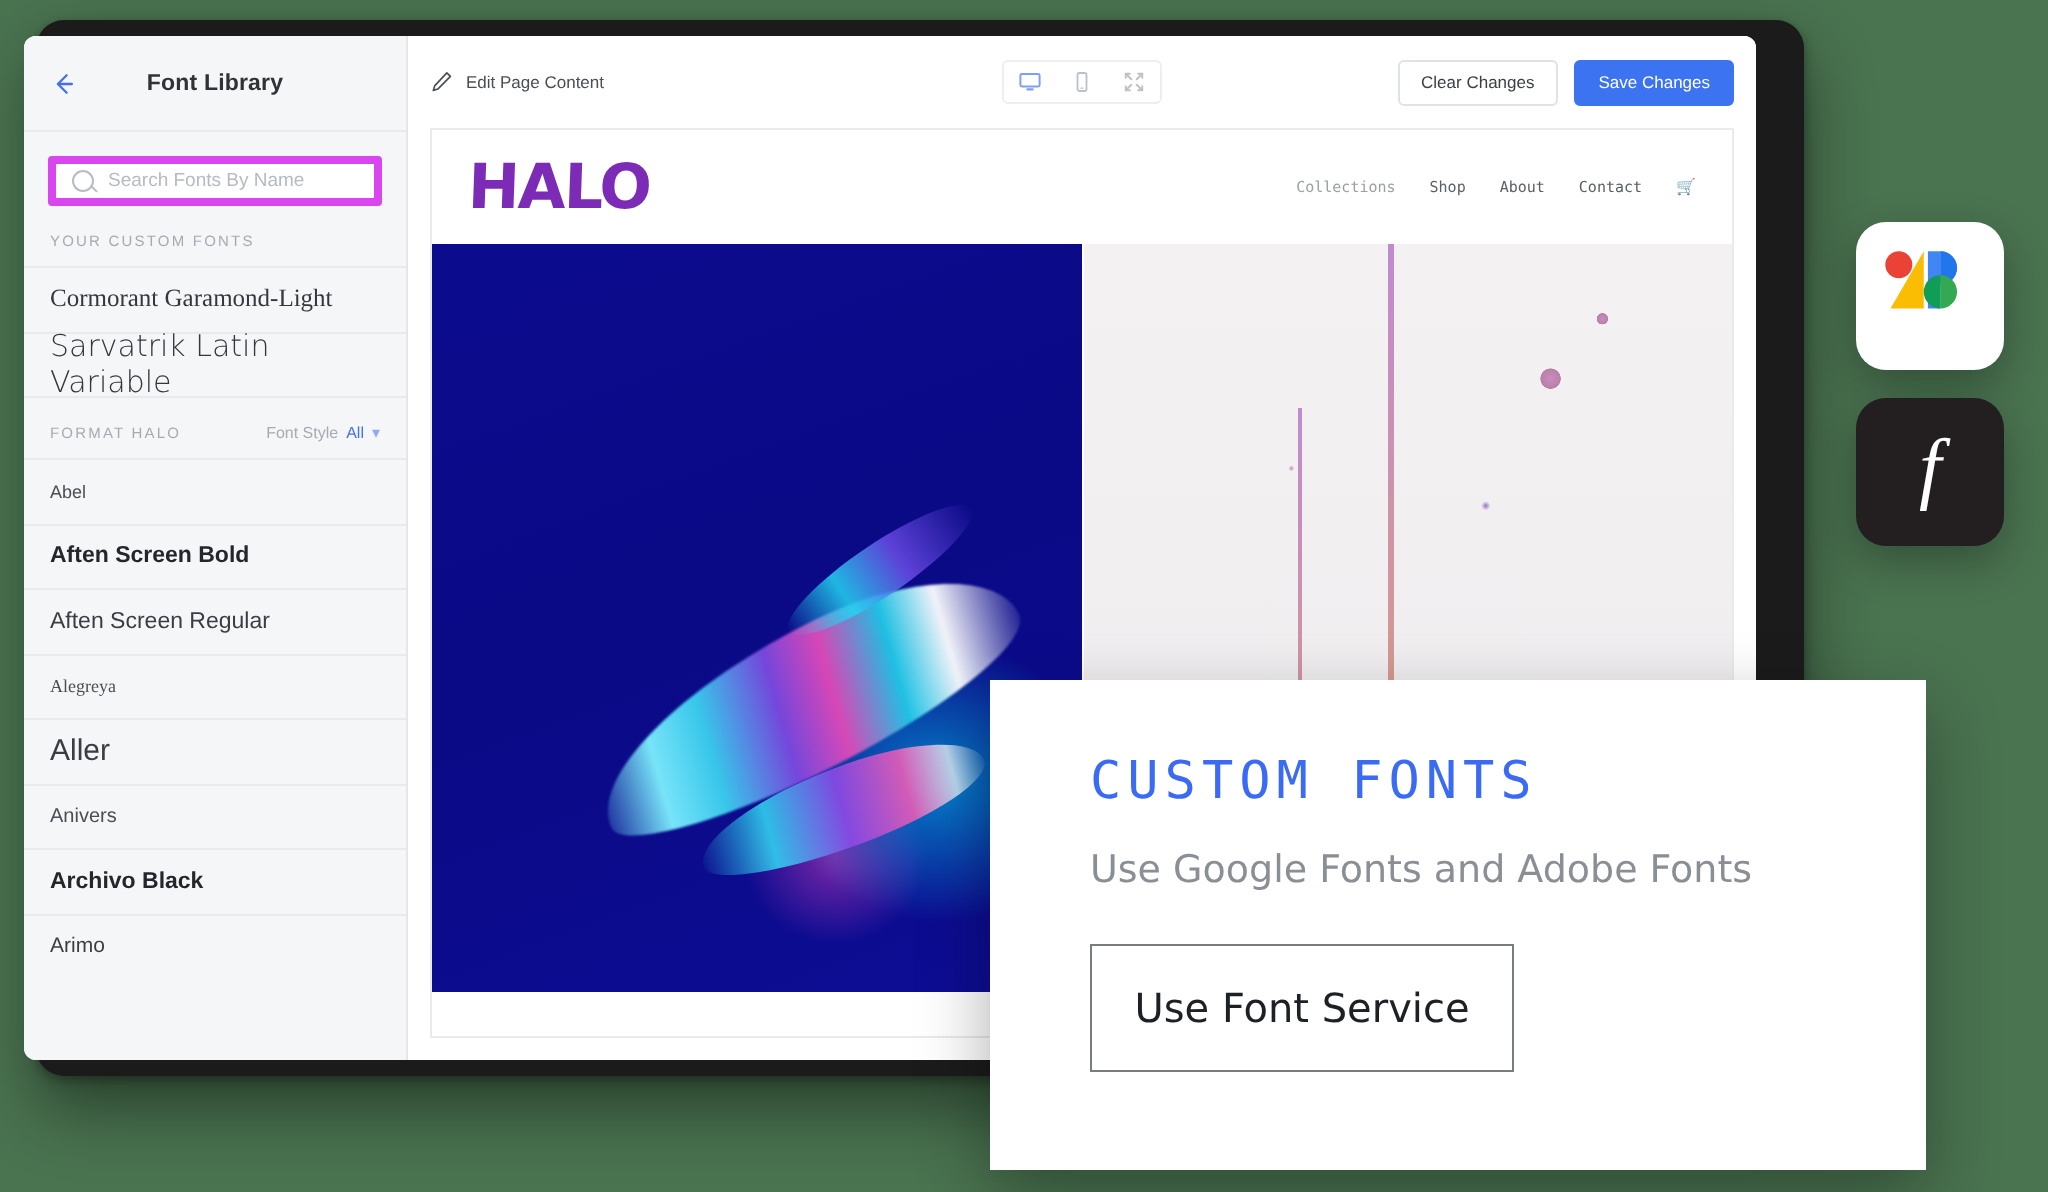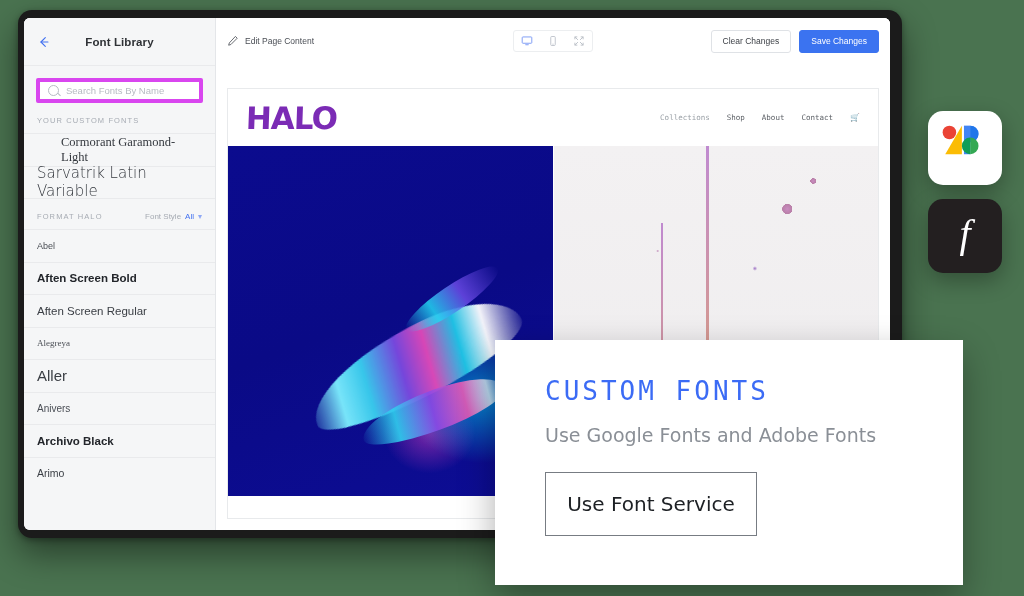--- a/index.html
+++ b/index.html
@@ -16,21 +16,21 @@
   .bezel {
     position: absolute;
     left: 18px; top: 10px;
     width: 884px; height: 528px;
     background: #1b1b1b;
     border-radius: 14px;
     box-shadow: 0 16px 34px rgba(0,0,0,.45), 0 2px 6px rgba(0,0,0,.35);
   }
   .screen {
     position: absolute;
-    left: 24px; top: 18px;
+    left: 12px; top: 18px;
     width: 866px; height: 512px;
     background: #ffffff;
     border-radius: 6px;
     overflow: hidden;
     display: flex;
   }
 
   
   .sidebar {
     width: 192px; height: 100%;
@@ -105,33 +105,33 @@
     padding: 0 13px;
     border-top: 1px solid #e9eaec;
     color: #3a3e44;
     cursor: pointer;
     background: #f5f6f7;
   }
   .font-row:first-child { border-top: 1px solid #e9eaec; }
 
   
   .f-lynda      { font-size: 16px; color: #6e737a; font-family:"DejaVu Sans", sans-serif; font-weight: 300; letter-spacing:.3px;}
-  .f-cormorant  { font-size: 12.5px; font-family:"Liberation Serif", serif; color:#34383e;margin-left:24px; }
+  .f-cormorant  { font-size: 12.5px; font-family:"Liberation Serif", serif; color:#34383e; }
   .f-sarvatrik  { font-size: 15px; font-family:"DejaVu Sans", sans-serif; color:#34383e; font-weight:300;}
   .f-abel       { font-size: 9px; font-family:"Liberation Sans", sans-serif; color:#4a4e55;}
   .f-aftenb     { font-size: 11.5px; font-weight: bold; color:#23262b;}
   .f-aftenr     { font-size: 11.5px; color:#3a3e44;}
   .f-alegreya   { font-size: 9px; font-family:"Liberation Serif", serif; color:#4a4e55;}
   .f-aller      { font-size: 15px; color:#3a3e44;}
   .f-anivers    { font-size: 10px; color:#4a4e55;}
   .f-archivo    { font-size: 11.5px; font-weight: bold; color:#23262b;}
   .f-arimo      { font-size: 10.5px; color:#3a3e44;}
 
   
-  .main { flex: 1 1 auto; display: flex; flex-direction: column; background: #ffffff; min-width: 0; gap: 24px; }
+  .main { flex: 1 1 auto; display: flex; flex-direction: column; background: #ffffff; min-width: 0; }
   .toolbar {
     height: 46px; flex: 0 0 46px;
     display: flex; align-items: center;
     padding: 0 11px;
     background: #ffffff;
     position: relative;
   }
   .edit-chip { display: flex; align-items: center; gap: 6px; }
   .pencil { width: 12px; height: 12px; color: #4a4e55; display:block;}
   .edit-label { font-size: 8.5px; color: #4a4e55; }

